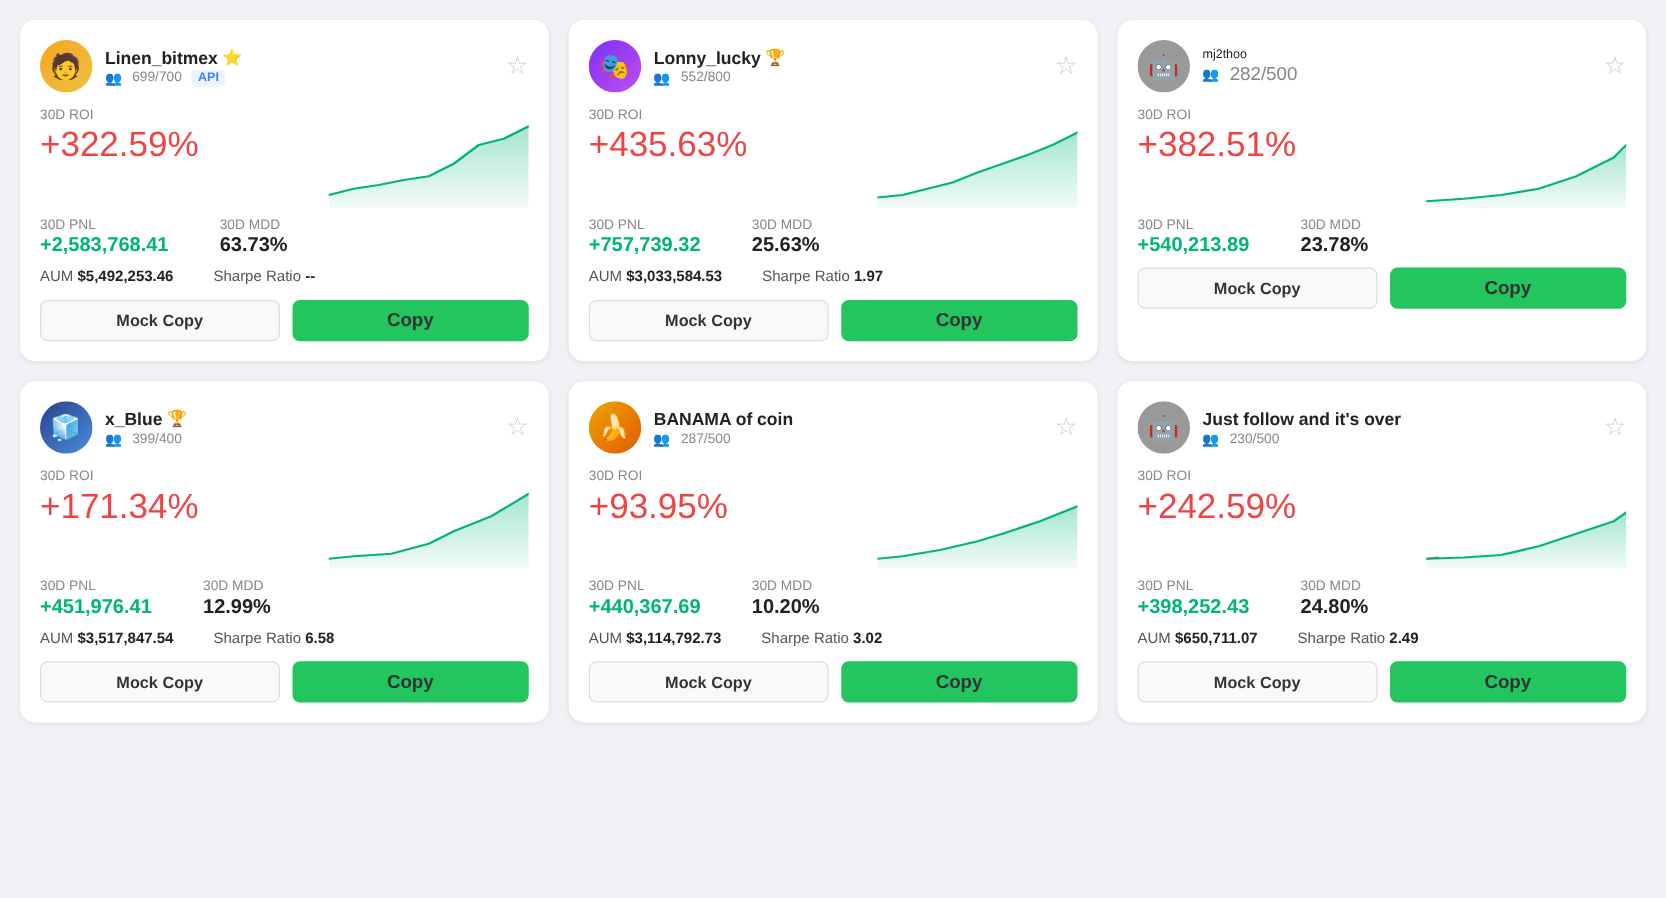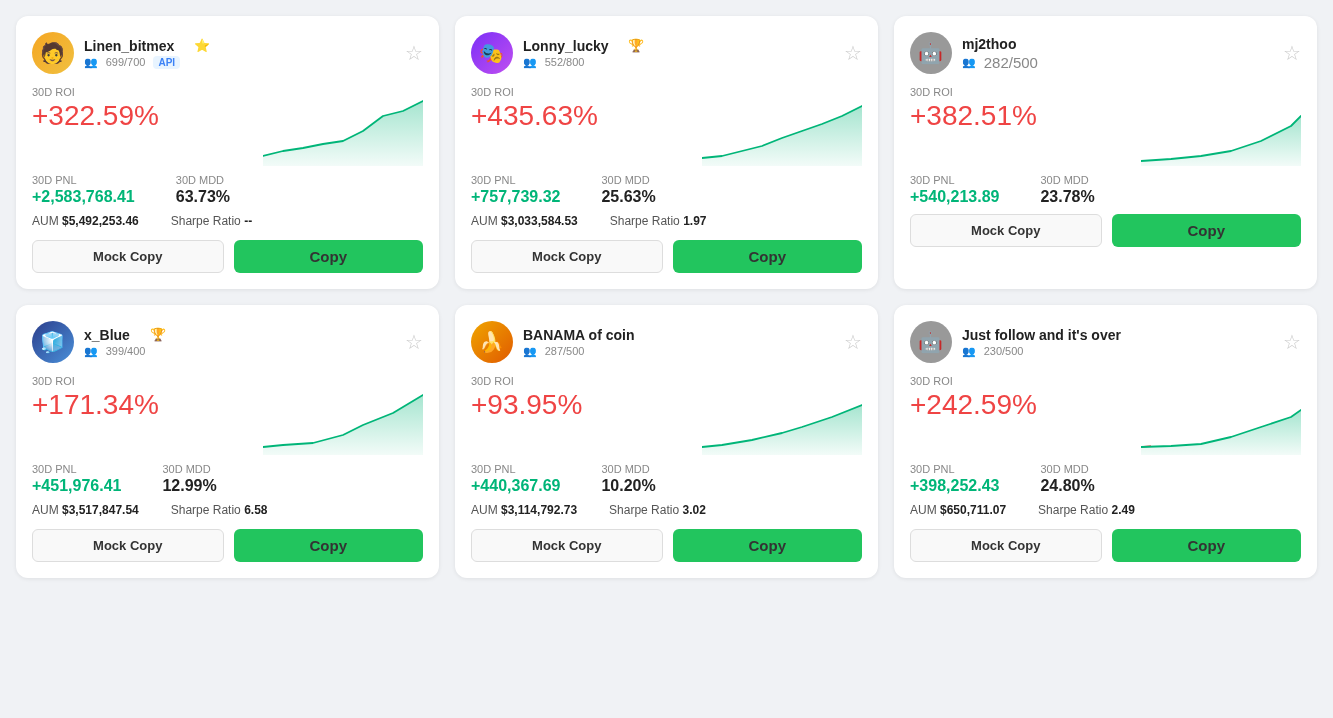--- a/index.html
+++ b/index.html
@@ -39,21 +39,21 @@
       align-items: center;
       justify-content: center;
       font-size: 22px;
       background: #eee;
       flex-shrink: 0;
     }
 
     .trader-info .name-row {
       display: flex;
       align-items: center;
-      gap: 20px;
+      gap: 4px;
       font-weight: 600;
       font-size: 14px;
       color: #222;
     }
     .trader-info .sub-row {
       display: flex;
       align-items: center;
       gap: 8px;
       font-size: 11px;
       color: #888;
@@ -277,21 +277,21 @@
     </div>
   </div>
     <div class="card">
     <div class="card-header">
       <div class="card-header-left">
         <div class="avatar">
           <div style="width:100%;height:100%;background:#999;display:flex;align-items:center;justify-content:center;font-size:20px;">🤖</div>
         </div>
         <div class="trader-info">
           <div class="name-row">
-            <span style="font-weight:700;font-size:14px;text-align:center;">mj2thoo</span>
+            <span style="font-weight:400;font-size:10px;text-align:center;">mj2thoo</span>
 
           </div>
           <div class="sub-row">
             <span style="font-size:11px;">👥</span>
             <span style="font-size:15px;color:#888;">282/500</span>
 
           </div>
         </div>
       </div>
       <button class="star-btn">☆</button>

